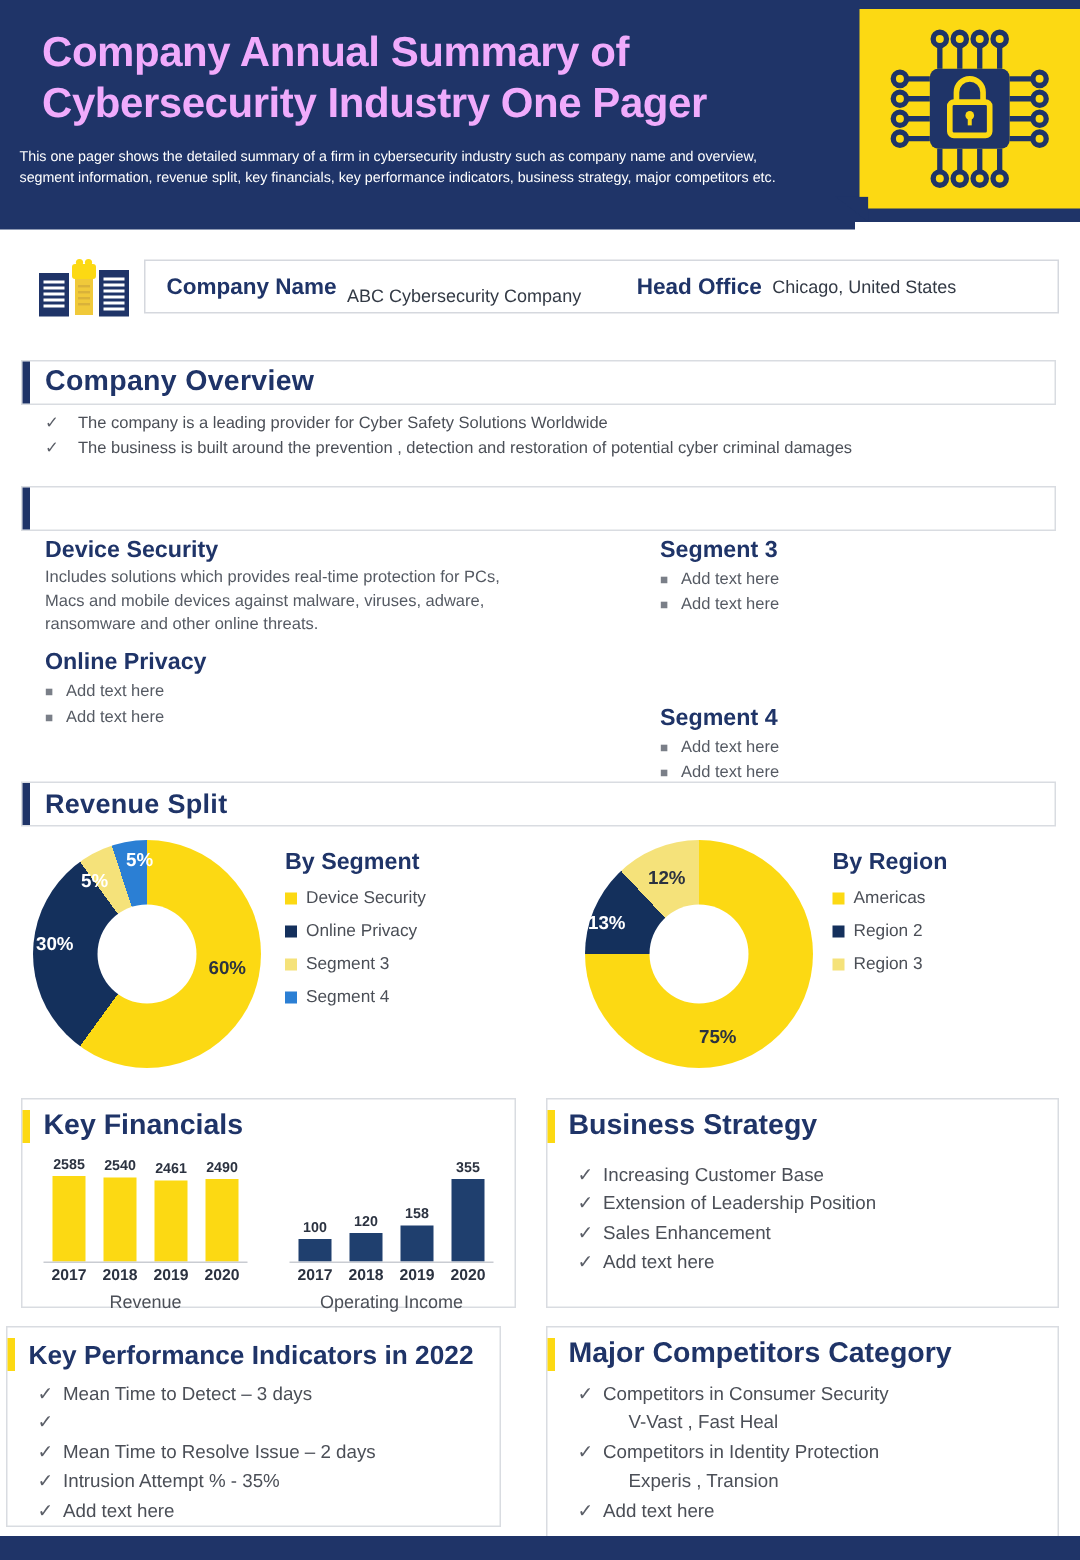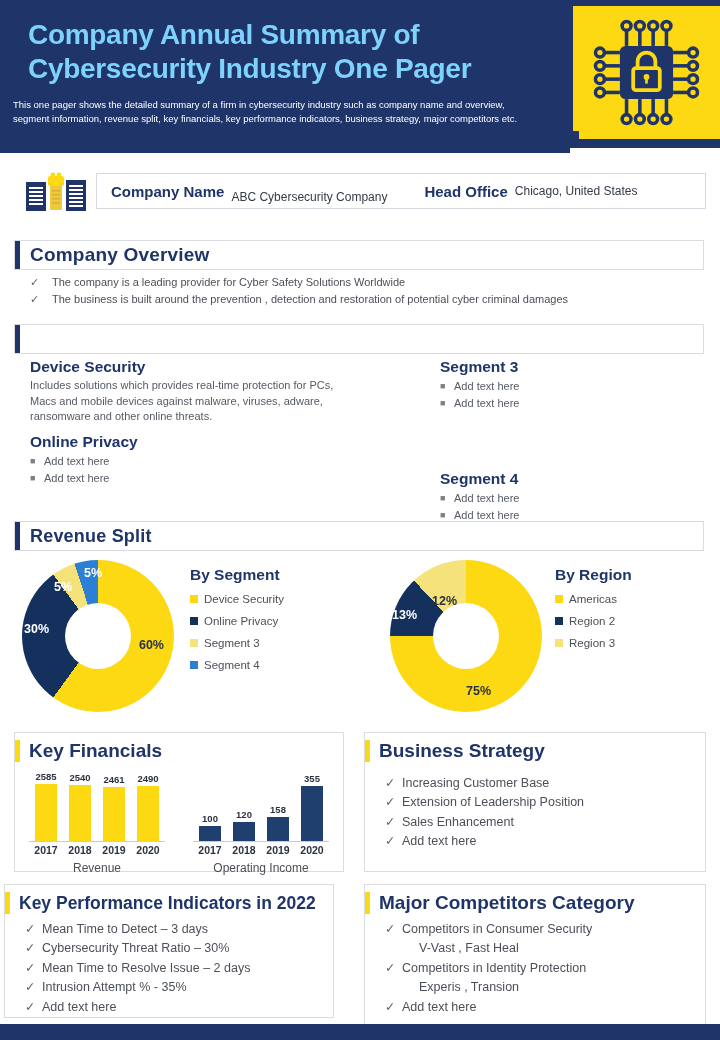--- a/index.html
+++ b/index.html
@@ -11,21 +11,21 @@
   }
   .page { position: relative; width: 720px; height: 1040px; background: #fff; }
 
   
   .header {
     position: absolute; left: 0; top: 0; width: 720px; height: 148px;
     background: #1f3468;
   }
   .header-title {
     position: absolute; left: 28px; top: 18px; width: 540px;
-    color: #7dd3fc; font-size: 28px; font-weight: bold; line-height: 1.22;
+    color: #f0abfc; font-size: 28px; font-weight: bold; line-height: 1.22;
     letter-spacing: -0.3px;
   }
   .header-sub {
     position: absolute; left: 13px; top: 98px; width: 530px;
     color: #ffffff; font-size: 9.5px; line-height: 1.45; font-weight: 400;
   }
   .header-icon-box {
     position: absolute; left: 573px; top: 6px; width: 147px; height: 133px;
     background: #fcd913;
   }
@@ -326,21 +326,21 @@
           <span>Segment 4</span>
         </div>
       </div>
     </div>
 
     <div class="donut-block" style="left:360px;">
       <div class="donut" id="donut1" style="left: 30px; background: conic-gradient(rgb(252, 217, 19) 0deg, rgb(252, 217, 19) 270deg, rgb(20, 48, 92) 270deg, rgb(20, 48, 92) 316.8deg, rgb(245, 226, 122) 316.8deg, rgb(245, 226, 122) 360deg); border-radius: 50%;">
         <div class="donut-hole"></div>
         <div class="dlabel" style="left:76px; bottom:14px; color:#2b3240;">75%</div>
         <div class="dlabel" style="left:2px; top:48px; color:#ffffff;">13%</div>
-        <div class="dlabel" style="left:42px; top:34px; color:#2b3240;">12%</div>
+        <div class="dlabel" style="left:42px; top:18px; color:#2b3240;">12%</div>
       </div>
       <div class="legend" style="left:195px;">
         <div class="legend-title">By Region</div>
         <div class="legend-item">
           <span class="swatch" style="background:#fcd913;"></span>
           <span>Americas</span>
         </div>
         <div class="legend-item">
           <span class="swatch" style="background:#14305c;"></span>
           <span>Region 2</span>
@@ -448,21 +448,20 @@
       <div class="card-accent"></div>
       <div class="card-title" style="font-size:17.5px;">Key Performance Indicators in 2022</div>
     </div>
     <ul class="card-list" style="padding-left:20px; padding-top:4px;">
       <li class="card-li">
         <span class="chk">✓</span>
         <span>Mean Time to Detect – 3 days</span>
       </li>
       <li class="card-li">
         <span class="chk">✓</span>
-        <span>Cybersecurity  Threat Ratio – 30%</span>
       </li>
       <li class="card-li">
         <span class="chk">✓</span>
         <span>Mean Time to Resolve Issue  – 2 days</span>
       </li>
       <li class="card-li">
         <span class="chk">✓</span>
         <span>Intrusion  Attempt % - 35%</span>
       </li>
       <li class="card-li">

